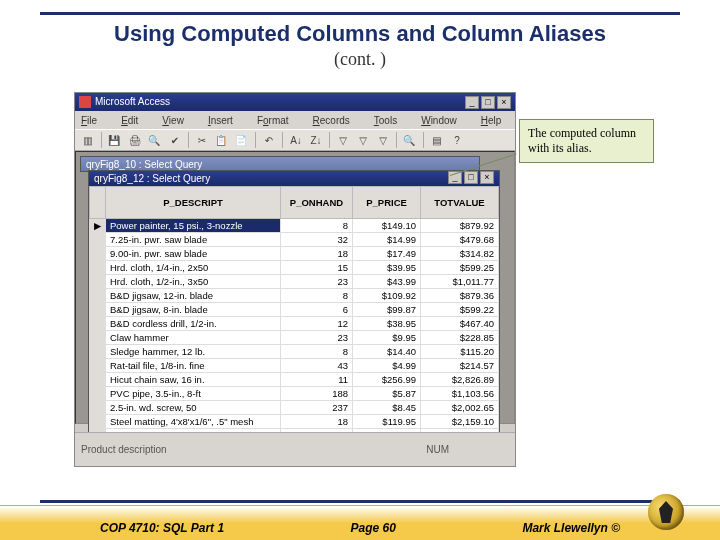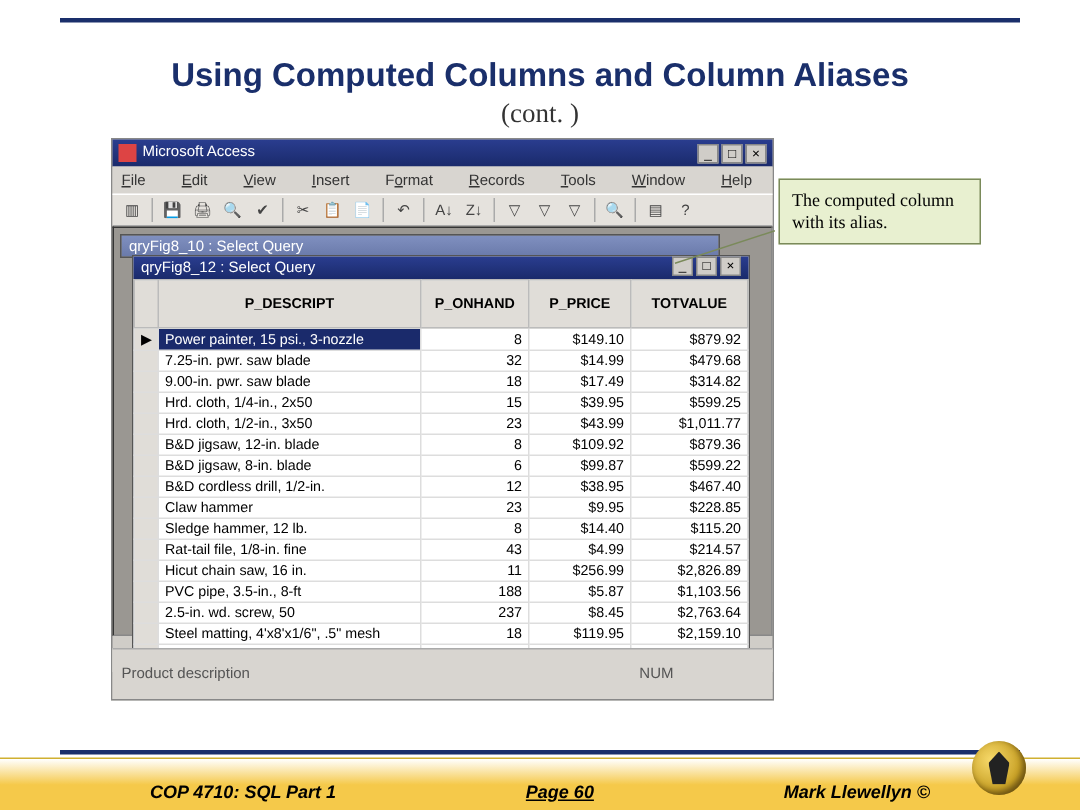--- a/index.html
+++ b/index.html
@@ -1,19 +1,19 @@
 <!DOCTYPE html>
 <html><head>
 <meta charset="utf-8">
 <style>
   * { margin: 0; padding: 0; box-sizing: border-box; }
   body { width: 720px; height: 540px; font-family: Arial, sans-serif; background: #fff; position: relative; }
   
   .top-rule { height: 3px; background: #1a2f6b; margin: 12px 40px 0; }
-  .slide-title { text-align: center; font-size: 22px; color: #1a2f6b; padding: 22px 0 2px; }
+  .slide-title { text-align: center; font-size: 22px; color: #1a2f6b; padding: 6px 0 2px; }
   .slide-subtitle { text-align: center; font-size: 18px; color: #333; font-family: "Times New Roman", serif; }
   
   .app-window { position: absolute; left: 74px; top: 92px; width: 442px; height: 375px; border: 1px solid #888; font-size: 10px; background: #d0cdc8; }
   .titlebar { background: linear-gradient(#2a3d8f,#1a2a6b); color: #fff; height: 18px; line-height: 18px; padding: 0 4px; display: flex; align-items: center; justify-content: space-between; font-size: 10px; }
   .titlebar .left { display: flex; align-items: center; gap: 4px; }
   .key-icon { width: 12px; height: 12px; background: #d44; display: inline-block; }
   .win-ctrls { display: flex; gap: 2px; }
   .win-btn { width: 14px; height: 13px; background: #d0cdc8; border: 1px solid #888; font-size: 9px; text-align: center; line-height: 11px; color: #000; }
   .menubar { background: #d8d5d0; height: 18px; display: flex; align-items: center; gap: 24px; padding: 0 6px; font-size: 10px; color: #333; }
   .menubar span u { text-decoration: underline; }
@@ -38,21 +38,21 @@
   .navbar { position: absolute; bottom: 18px; left: 0; right: 0; height: 16px; background: #e0ddd8; border-top: 1px solid #bbb; display:flex; align-items:center; padding: 0 4px; font-size: 9px; gap:2px;}
   .navbar .nbtn { width:14px; height:12px; border:1px solid #999; background:#d8d5d0; text-align:center; line-height:10px; }
   .navbar input { width:30px; height:12px; font-size:9px; border:1px solid #999; }
   
   .callout { position: absolute; left: 519px; top: 119px; width: 135px; border: 1px solid #7a8a5a; background: #e8f0d0; padding: 6px 8px; font-size: 12px; font-family: "Times New Roman", serif; line-height: 1.25; }
   .callout-line { position: absolute; left: 450px; top: 175px; width: 70px; height: 1px; background: #7a8a5a; transform-origin: left center; transform: rotate(-18deg); }
   
   .footer { position: absolute; bottom: 0; left: 0; right: 0; height: 40px; }
   .footer-band { height: 44px; background: linear-gradient(#fff,#f5c94a 40%,#f5c94a); border-top: 1px solid #d0b030; display: flex; align-items: center; font-size: 12px; font-style: italic; font-weight: bold; }
   .footer-band .fl { margin-left: 100px; }
-  .footer-band .fc { margin: 0 auto; text-decoration: underline; }
+  .footer-band .fc { margin: 0 auto; }
   .footer-band .fr { margin-right: 100px; }
   .footer-rule { height: 3px; background: #1a2f6b; margin: 0 40px 2px; }
   .logo { position: absolute; right: 36px; bottom: 10px; width: 36px; height: 36px; border-radius: 50%; background: radial-gradient(circle at 35% 35%, #f7d96a, #c9a227 60%, #8a6b18); box-shadow: inset -2px -2px 4px #6b5212; display:flex; align-items:center; justify-content:center;}
   .logo::after { content:''; width:14px; height:22px; background:#222; clip-path: polygon(50% 0,100% 35%,80% 100%,20% 100%,0 35%); }
 </style>
 </head>
 <body>
 
 <div class="top-rule"></div>
 <h1 class="slide-title">Using Computed Columns and Column Aliases</h1>
@@ -226,21 +226,21 @@
               <td>PVC pipe, 3.5-in., 8-ft</td>
               <td class="num">188</td>
               <td class="num">$5.87</td>
               <td class="num">$1,103.56</td>
             </tr>
             <tr>
               <td class="rhead"></td>
               <td>2.5-in. wd. screw, 50</td>
               <td class="num">237</td>
               <td class="num">$8.45</td>
-              <td class="num">$2,763.64</td>
+              <td class="num">$2,002.65</td>
             </tr>
             <tr>
               <td class="rhead"></td>
               <td>Steel matting, 4'x8'x1/6", .5" mesh</td>
               <td class="num">18</td>
               <td class="num">$119.95</td>
               <td class="num">$2,159.10</td>
             </tr>
             <tr>
               <td class="rhead">*</td>

